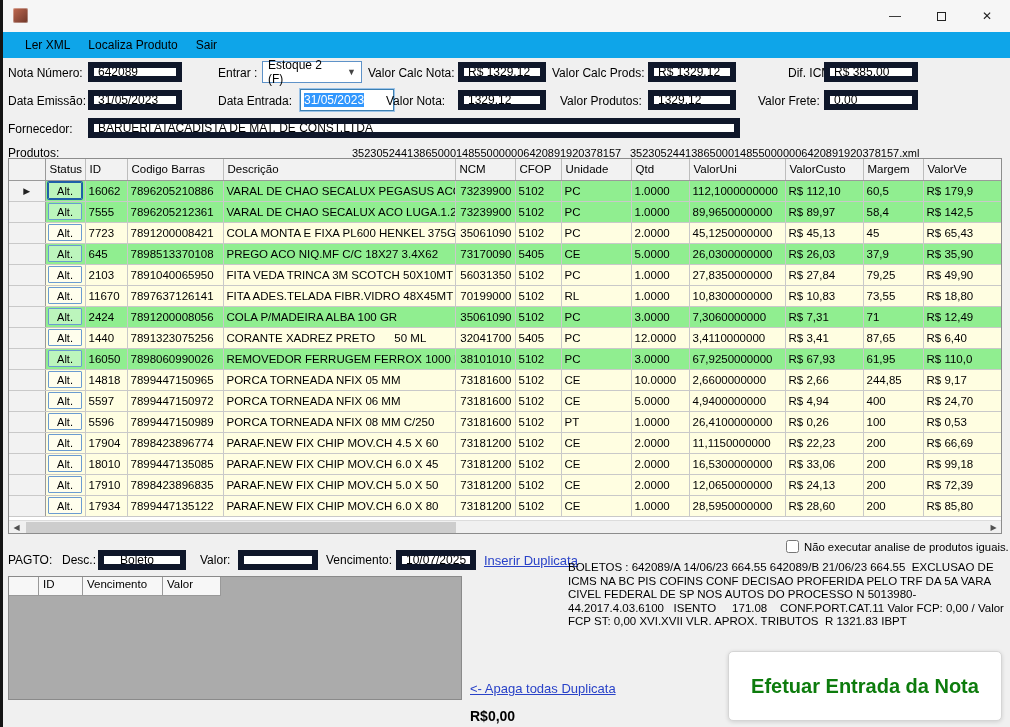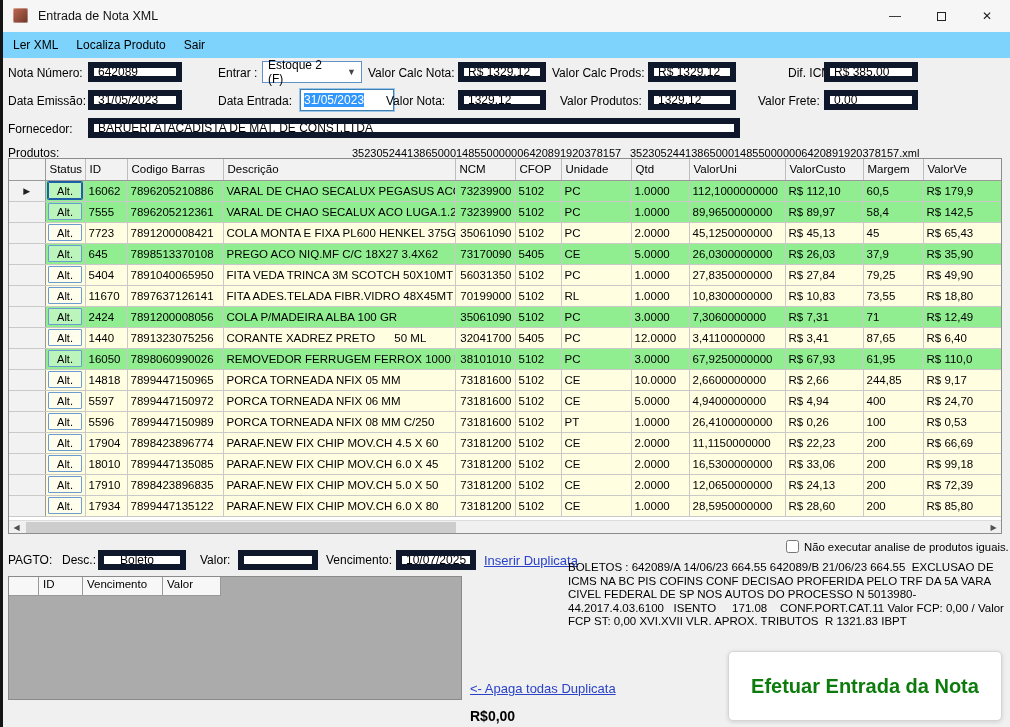--- a/index.html
+++ b/index.html
@@ -15,22 +15,22 @@
   .titlebar{position:absolute;left:0;top:0;right:0;height:32px;background:#f6f6f6;}
   .appicon{position:absolute;left:13px;top:8px;width:15px;height:15px;border-radius:2px;
            background:linear-gradient(135deg,#c1694f 0%,#8e4b3a 60%,#6e3526 100%);
            box-shadow:inset 0 0 0 1px rgba(255,255,255,.35);}
   .title{position:absolute;left:38px;top:0;line-height:32px;font-size:12.5px;color:#111;}
   .wctrl{position:absolute;right:0;top:0;height:32px;display:flex;}
   .wbtn{width:46px;height:32px;display:flex;align-items:center;justify-content:center;color:#222;}
   .wbtn .glyph{font-size:12px;line-height:1;}
   .maxbox{width:9px;height:9px;border:1px solid #222;display:inline-block;}
   
-  .menubar{position:absolute;left:0;top:32px;right:0;height:26px;background:#7dd3fc;
-           display:flex;align-items:center;padding-left:4px;}
+  .menubar{position:absolute;left:0;top:32px;right:0;height:26px;background:#0ea5e9;
+           display:flex;align-items:center;padding-left:16px;}
   .mitem{padding:4px 9px;font-size:12px;color:#000;}
   
   .lbl{position:absolute;font-size:12px;color:#000;white-space:nowrap;}
   .tb{position:absolute;height:20px;border:6px solid #0f172a;background:#fff;
       font-size:12px;font-family:inherit;padding:1px 4px;color:#000;}
   .combo{position:absolute;height:22px;border:1px solid #5e92c8;background:#fff;
          display:flex;align-items:center;justify-content:space-between;
          font-size:12px;padding:0 5px;}
   .combo .arrow{font-size:9px;color:#444;margin-left:8px;}
   .focusbox{position:absolute;height:22px;border:1px solid #3c7fb1;outline:1px solid #9cc3e8;
@@ -79,21 +79,20 @@
            font-size:20px;font-weight:bold;color:var(--button-text-green);
            font-family:inherit;cursor:pointer;}
 </style>
 </head>
 <body>
 
 <div class="edge"></div>
 
 <div class="titlebar">
   <span class="appicon"></span>
-  <span class="title">Entrada de Nota XML</span>
   <div class="wctrl">
     <div class="wbtn">
         <span class="glyph">—</span>
       </div>
     <div class="wbtn">
         <span class="maxbox"></span>
       </div>
     <div class="wbtn">
         <span class="glyph">✕</span>
       </div>
@@ -231,21 +230,21 @@
     <td>CE</td>
     <td>5.0000</td>
     <td>26,0300000000</td>
     <td>R$ 26,03</td>
     <td>37,9</td>
     <td>R$ 35,90</td>
   </tr>
         <tr class="grid-row row-cream">
     <td class="c-sel"></td>
     <td class="c-status"><button class="alt-btn">Alt.</button></td>
-    <td>5404</td>
+    <td>2103</td>
     <td>7891040065950</td>
     <td>FITA VEDA TRINCA 3M SCOTCH 50X10MT</td>
     <td class="c-ncm">56031350</td>
     <td>5102</td>
     <td>PC</td>
     <td>1.0000</td>
     <td>27,8350000000</td>
     <td>R$ 27,84</td>
     <td>79,25</td>
     <td>R$ 49,90</td>

